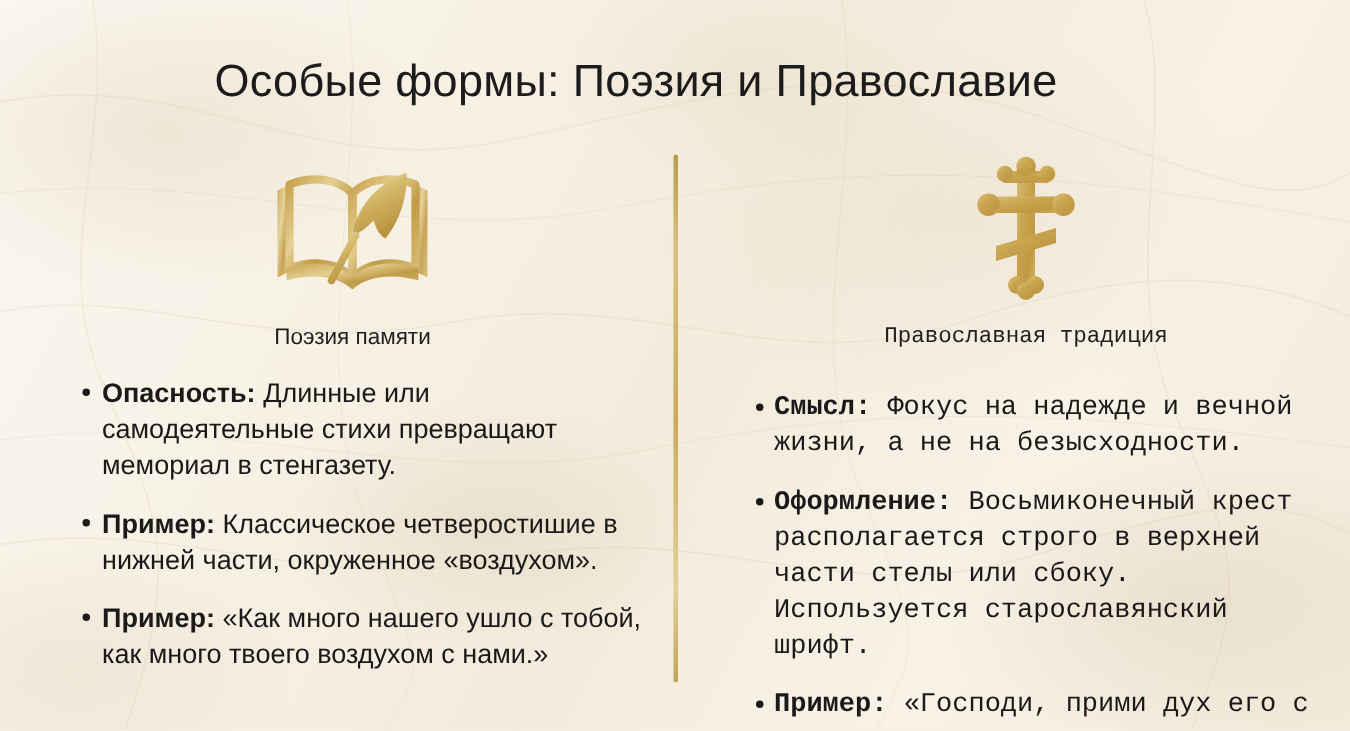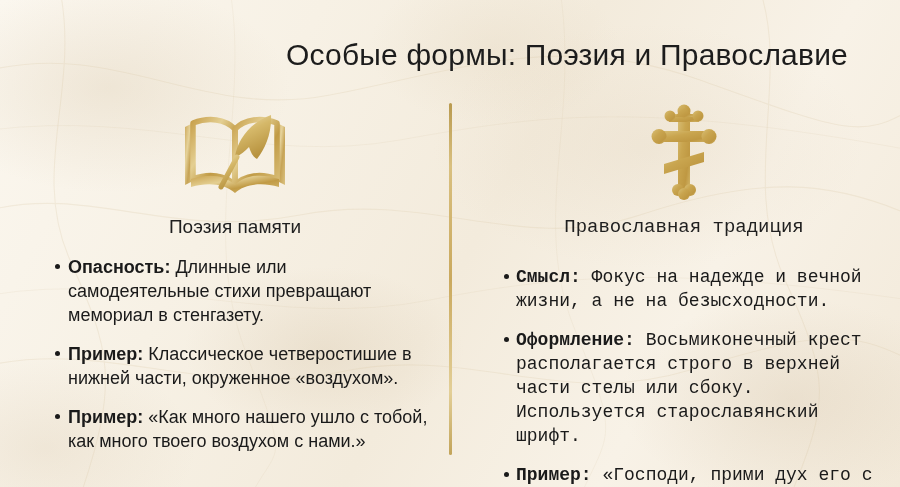--- a/index.html
+++ b/index.html
@@ -39,21 +39,21 @@
     pointer-events: none;
     opacity: 0.55;
   }
 
   
   .title {
     position: absolute;
     top: 38px;
     left: 0;
     width: 848px;
-    text-align: right;
+    text-align: center;
     font-size: 30px;
     font-weight: 400;
     letter-spacing: 0.2px;
     color: #1c1c1c;
   }
 
   
   .divider {
     position: absolute;
     left: 449px;
@@ -75,21 +75,21 @@
   .icon-wrap {
     height: 96px;
     display: flex;
     align-items: center;
     justify-content: center;
   }
 
   .col-head {
     margin-top: 16px;
     text-align: center;
-    font-size: 19px;
+    font-size: 15px;
     font-weight: 400;
     color: #1f1f1f;
   }
 
   ul.bullets {
     margin-top: 18px;
     list-style: none;
   }
   .col-right ul.bullets { margin-top: 28px; }
 

